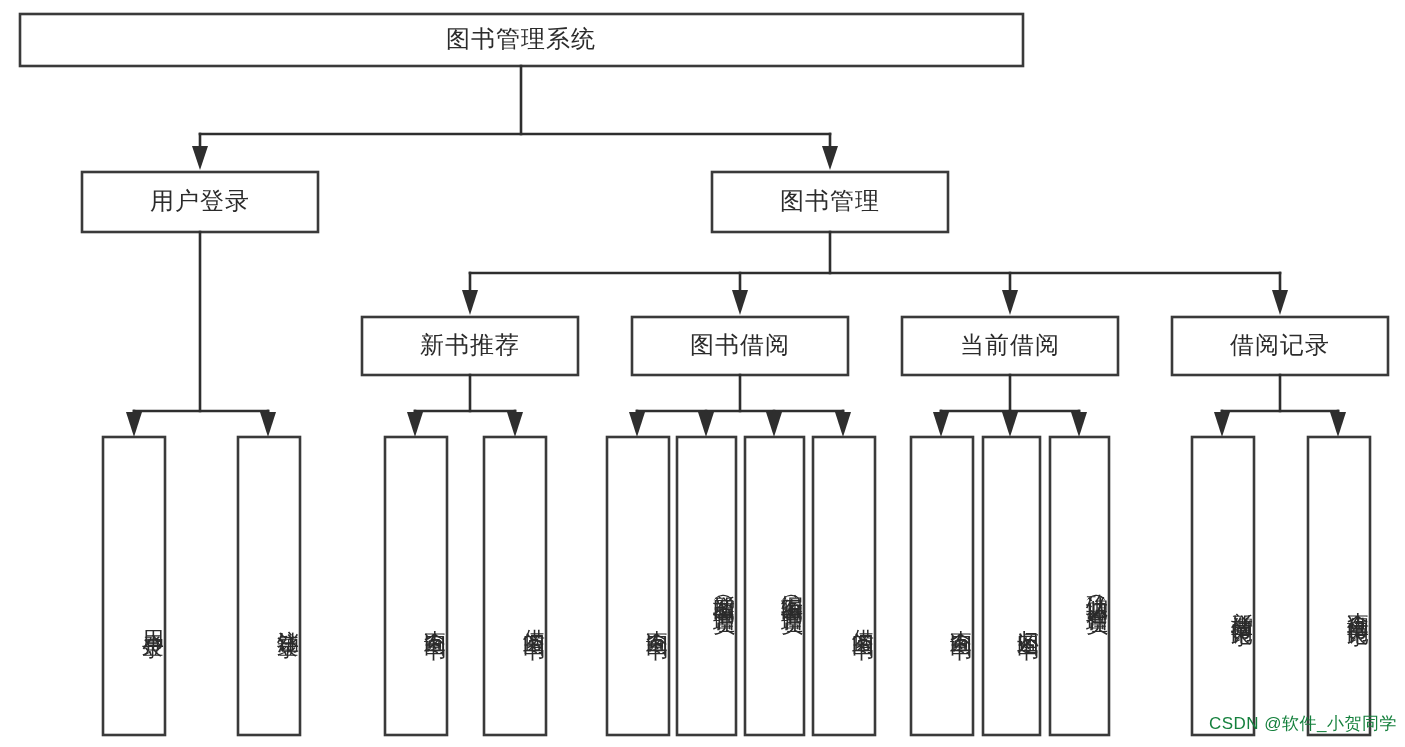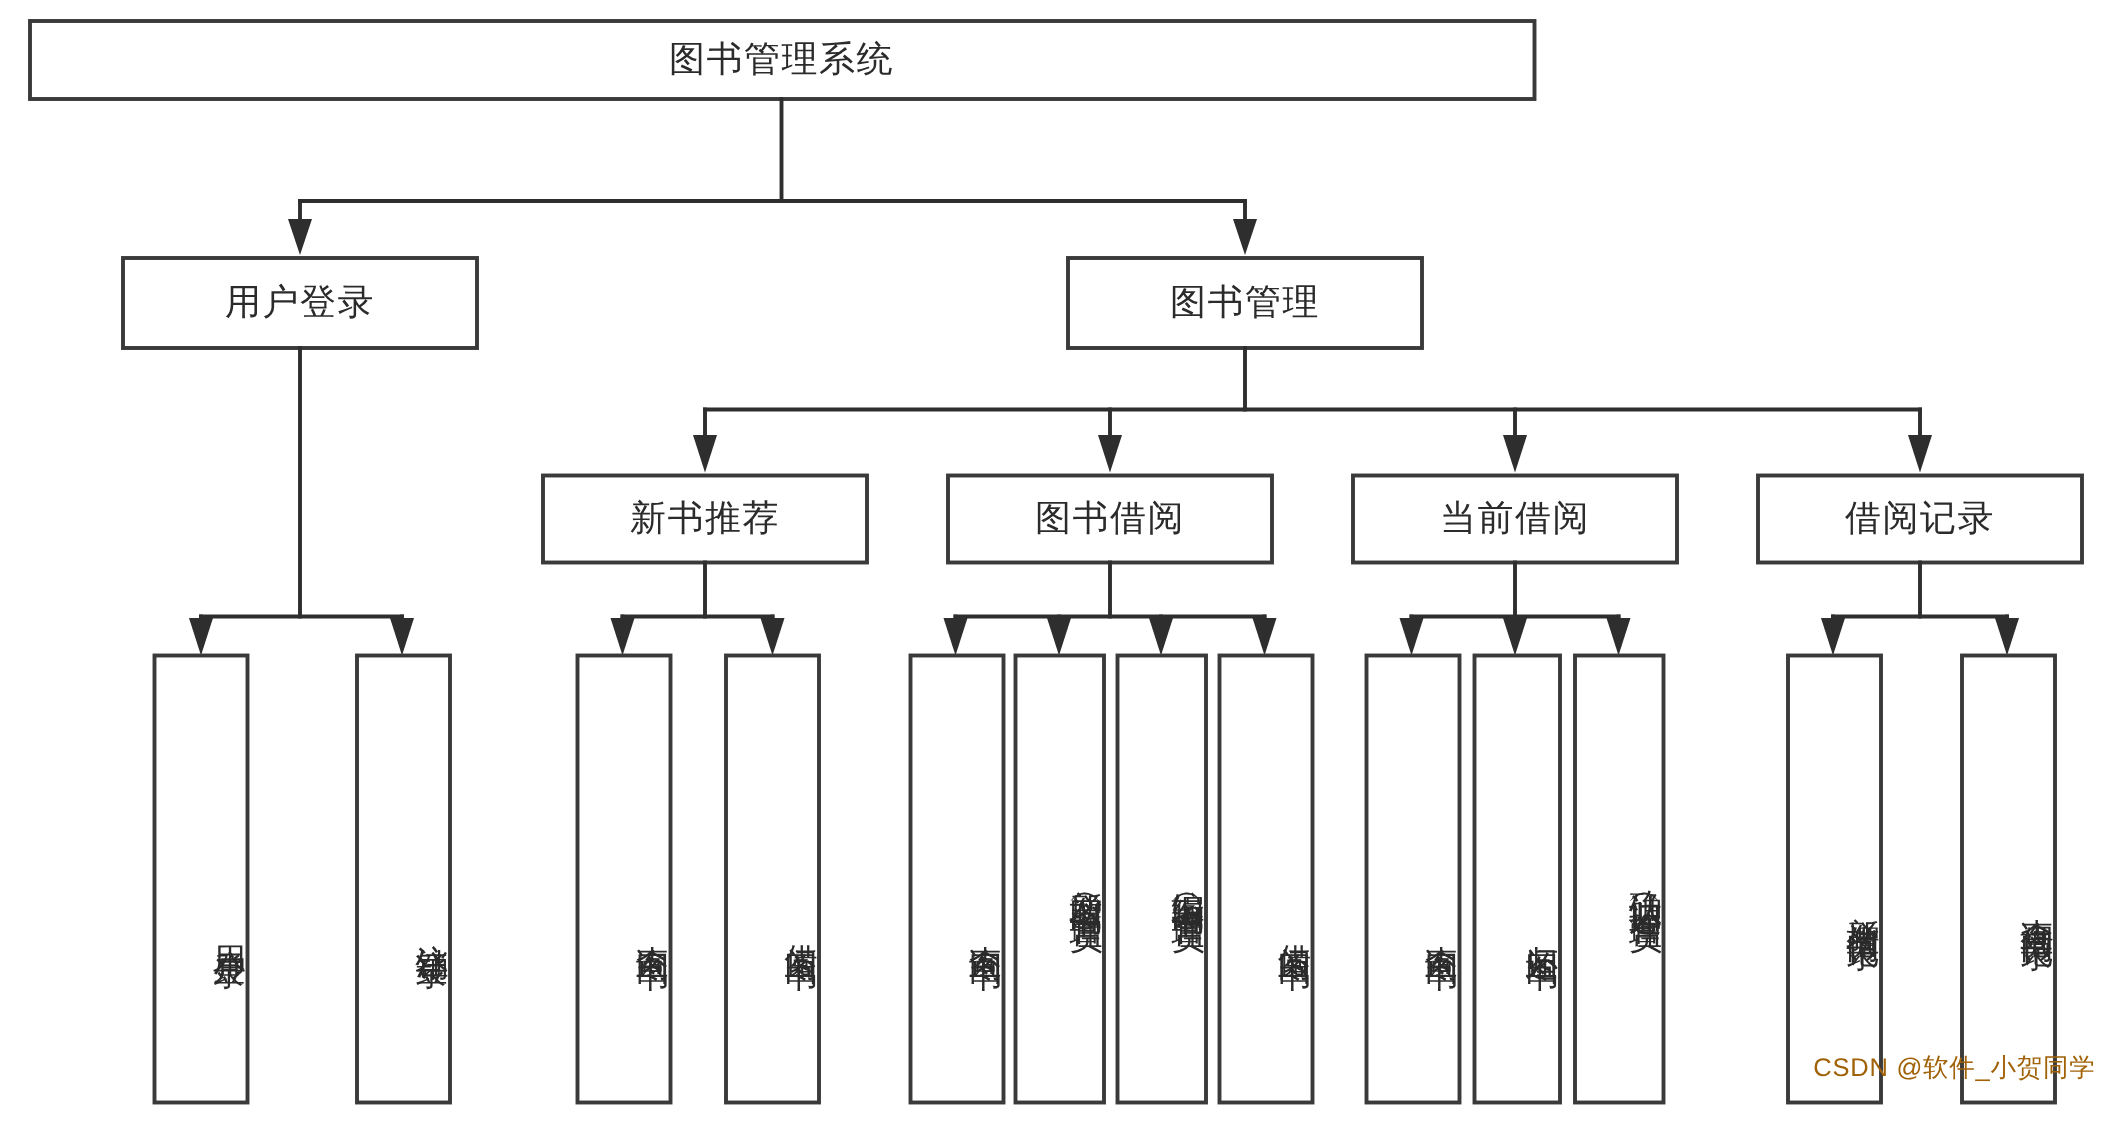--- a/index.html
+++ b/index.html
@@ -42,24 +42,24 @@
     color:#2b2b2b;
     text-align:center;
     white-space:nowrap;
     pointer-events:none;
     display:flex;
     align-items:flex-start;
     justify-content:center;
   }
   .watermark{
     position:absolute;
-    right:8px;bottom:24px;
+    right:8px;bottom:12px;
     font-family:"Liberation Sans","DejaVu Sans",sans-serif;
     font-size:17px;
-    color:#a16207;
+    color:#15803d;
     letter-spacing:0.5px;
     white-space:nowrap;
   }
 </style>
 </head>
 <body>
 
 <div id="diagram-root">
 
   <svg id="flow" viewBox="0 0 1405 747">

